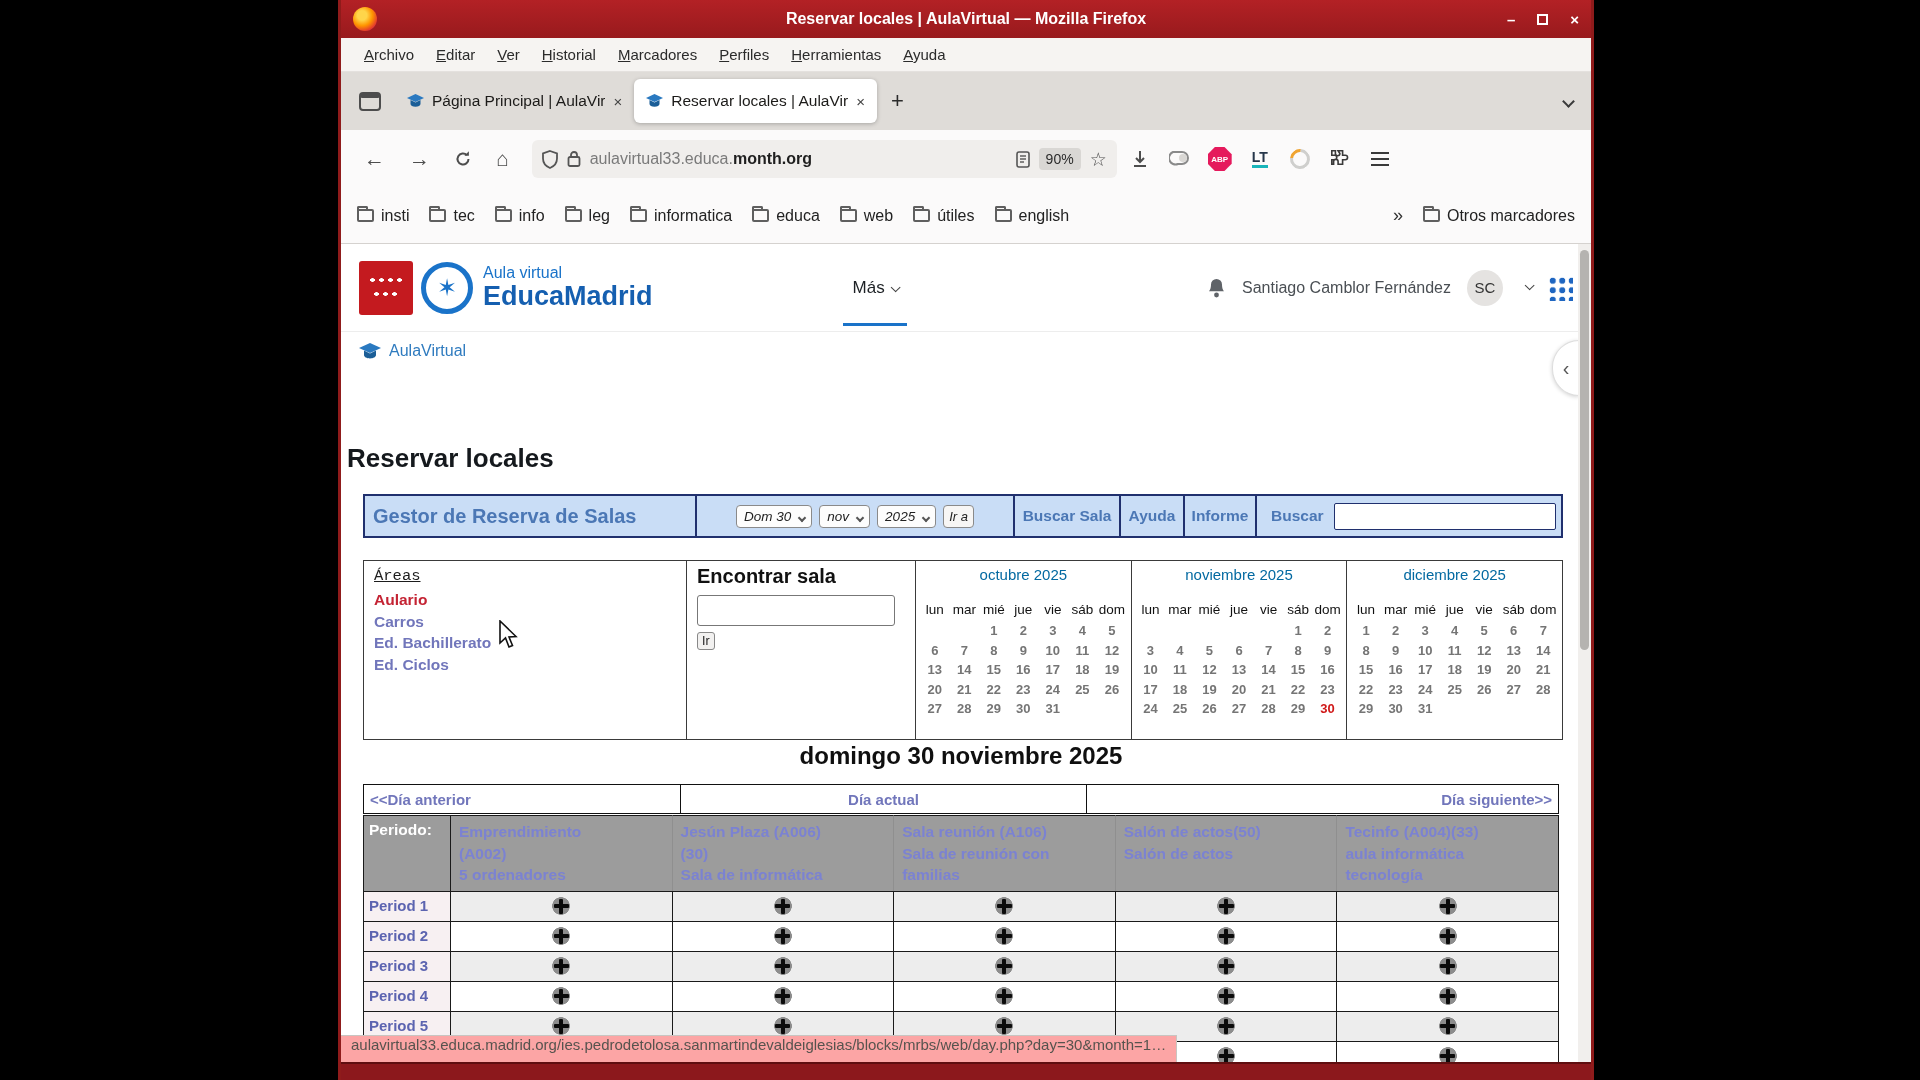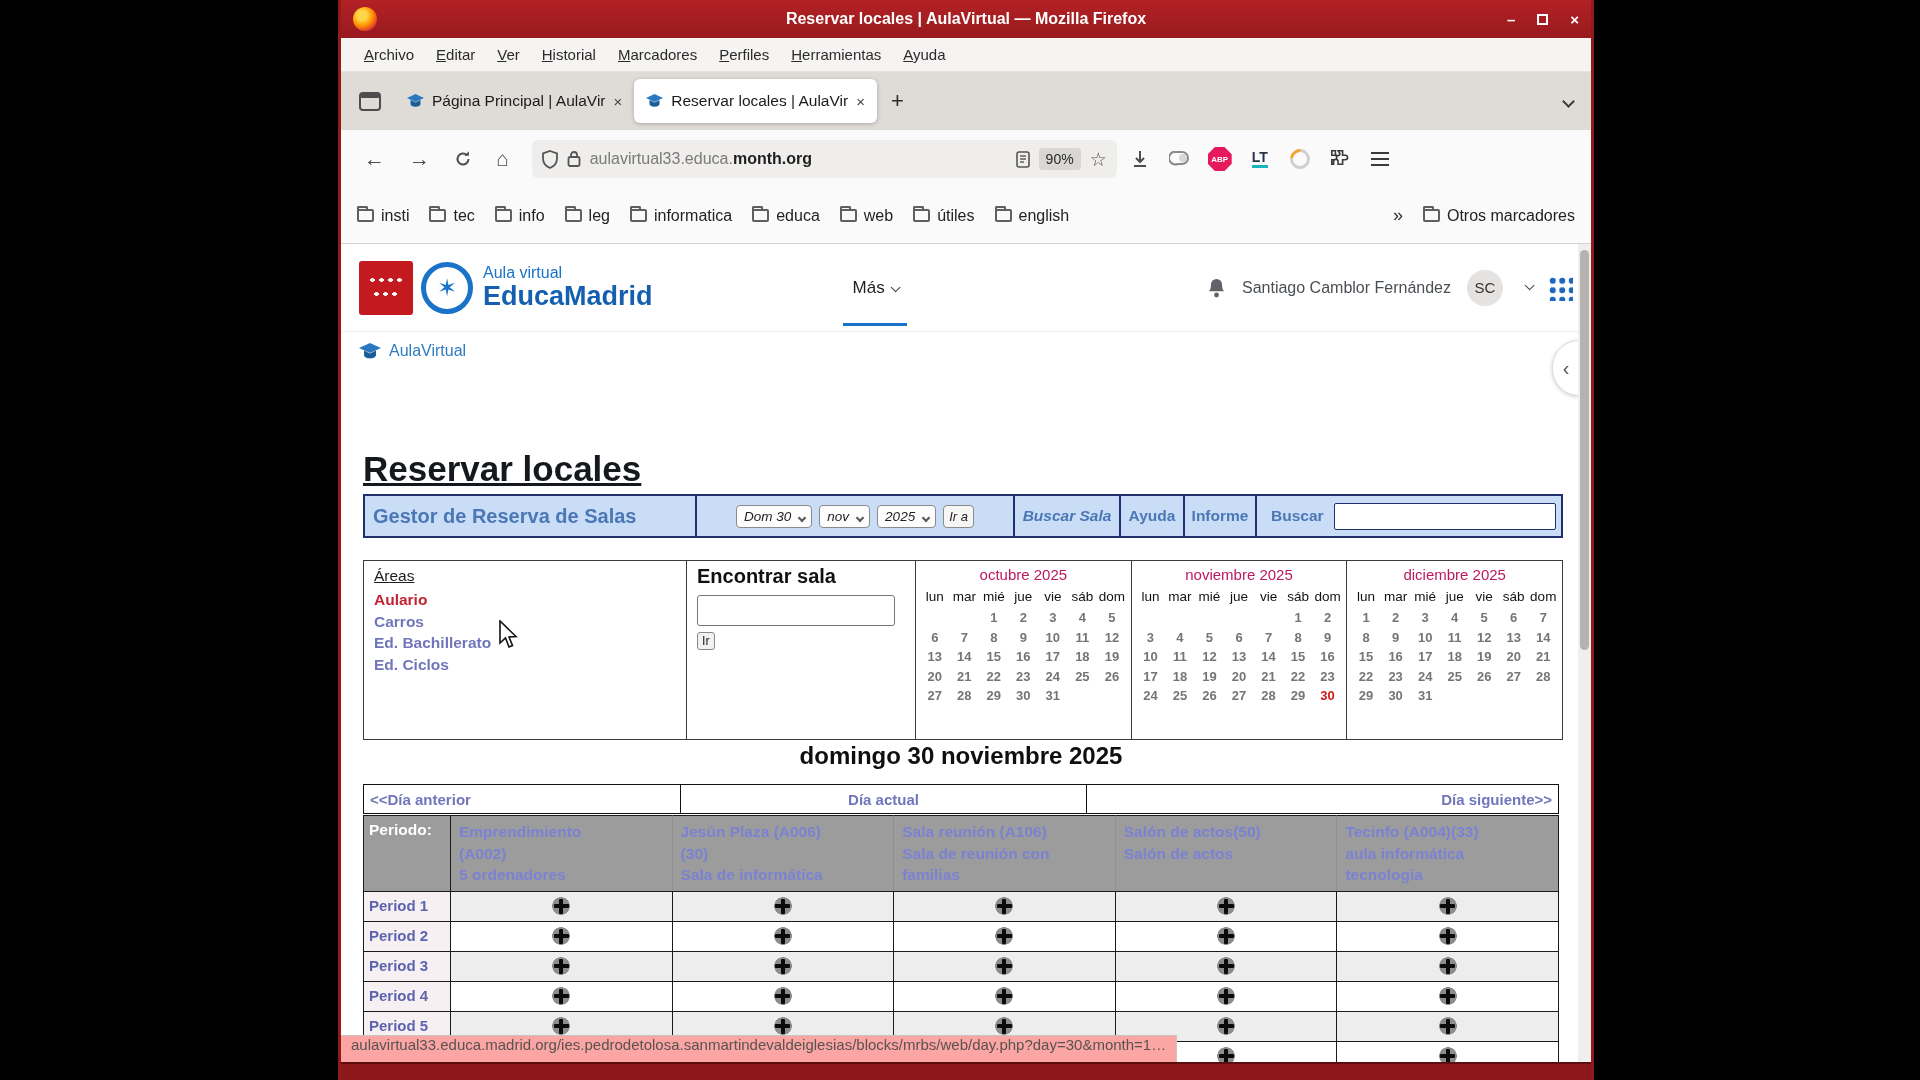--- a/index.html
+++ b/index.html
@@ -94,53 +94,53 @@
   .grid9{width:26px;height:26px;background-image:radial-gradient(#1f66c1 3px,transparent 3.4px);
     background-size:9.5px 9.5px;background-position:1px 1px;}
 
   .breadcrumb{position:absolute;top:98px;left:18px;display:flex;align-items:center;gap:8px;
     font-size:16px;color:#2f7bbf;}
 
   .drawer-toggle{position:absolute;top:96px;right:12px;width:27px;height:56px;background:#fff;
     border:1px solid #ddd;border-right:none;border-radius:28px 0 0 28px;box-shadow:0 1px 4px rgba(0,0,0,.18);
     display:flex;align-items:center;justify-content:center;font-size:20px;color:#555;}
 
-  .page-title{position:absolute;top:182px;left:22px;font-size:35px;font-weight:800;color:#15191d;text-decoration:underline;}
+  .page-title{position:absolute;top:182px;left:6px;font-size:26px;font-weight:800;color:#15191d;}
 
   
   .mrbs-bar{position:absolute;top:250px;left:22px;width:1200px;height:44px;background:#c9ddf6;
     border:2px solid #20306e;display:flex;align-items:stretch;}
   .mrbs-cell{border-left:2px solid #20306e;display:flex;align-items:center;justify-content:center;gap:6px;}
   .mrbs-cell:first-child{border-left:none;}
   .mrbs-title{flex:0 0 330px;justify-content:flex-start;padding-left:8px;font-size:20px;font-weight:bold;color:#4b77b5;}
   .mrbs-date{flex:0 0 318px;gap:7px;font-style:italic;}
   .mrbs-link{font-size:15.5px;font-weight:bold;color:#4b77b5;}
-  .c-bs{flex:0 0 106px;font-style:italic;} .c-ay{flex:0 0 64px;} .c-inf{flex:0 0 72px;}
+  .c-bs{flex:0 0 106px;} .c-ay{flex:0 0 64px;} .c-inf{flex:0 0 72px;}
   .c-search{flex:1;justify-content:flex-start;padding-left:14px;gap:10px;}
   .sel{background:#fdfdfd;border:1px solid #8a8a8a;border-radius:4px;font-size:13.5px;color:#222;
     padding:3px 20px 3px 7px;position:relative;white-space:nowrap;}
   .sel .chev{width:6px;height:6px;border-color:#555;position:absolute;right:6px;top:9px;}
   .btn{background:#f7f6f5;border:1px solid #8a8a8a;border-radius:4px;font-size:13px;color:#222;padding:3px 5px;}
   .search-input{width:222px;height:27px;background:#fff;border:1px solid #20306e;border-radius:2px;}
 
   
   .finder{position:absolute;top:316px;left:22px;width:1200px;height:180px;display:flex;}
   .fbox{border:1px solid #3a3a3a;}
   .areas-box{flex:0 0 324px;padding:6px 10px;}
-  .areas-h{font-size:15.5px;color:#1d1d1d;text-decoration:underline;margin-bottom:4px;}
+  .areas-h{font-size:15.5px;color:#1d1d1d;text-decoration:underline;margin-bottom:4px;font-family:Liberation Mono, monospace;}
   .area-item{font-size:15.5px;font-weight:bold;line-height:21.5px;color:#7176bb;}
   .area-item.sel-area{color:#c42333;}
   .find-box{flex:0 0 230px;margin-left:-1px;padding:4px 10px;}
   .find-h{font-size:20px;font-weight:bold;color:#111;margin-bottom:7px;}
   .find-input{width:198px;height:31px;border:1px solid #777;border-radius:3px;background:#fff;display:block;}
   .go-btn{margin-top:6px;font-size:12.5px;color:#222;background:#f2f1f0;border:1px solid #888;border-radius:3px;padding:1px 4px;display:inline-block;}
   .cals{flex:1;margin-left:-1px;display:flex;}
   .cal{flex:1;border-left:1px solid #3a3a3a;padding:3px 4px 0;}
   .cal:first-child{border-left:none;}
-  .cal-title{text-align:center;font-size:15px;color:#be185d;margin:2px 0 3px;}
+  .cal-title{text-align:center;font-size:15px;color:#0369a1;margin:2px 0 16px;}
   .cal-grid{display:grid;grid-template-columns:repeat(7,1fr);}
   .cal-dow{font-size:13.5px;color:#111;text-align:center;height:22px;line-height:22px;}
   .cal-day{font-size:13px;font-weight:bold;color:#757575;text-align:center;height:19.5px;line-height:19.5px;}
   .cal-day.today{color:#d01818;}
 
   
   .day-h2{position:absolute;top:498px;left:22px;width:1196px;text-align:center;font-size:24px;font-weight:bold;color:#0f0f0f;}
   .daynav{position:absolute;top:540px;left:22px;width:1196px;height:30px;display:flex;}
   .dn-cell{border:1px solid #111;display:flex;align-items:center;font-size:15px;font-weight:bold;color:#7176bb;}
   .dn-prev{flex:0 0 318px;padding-left:6px;}

